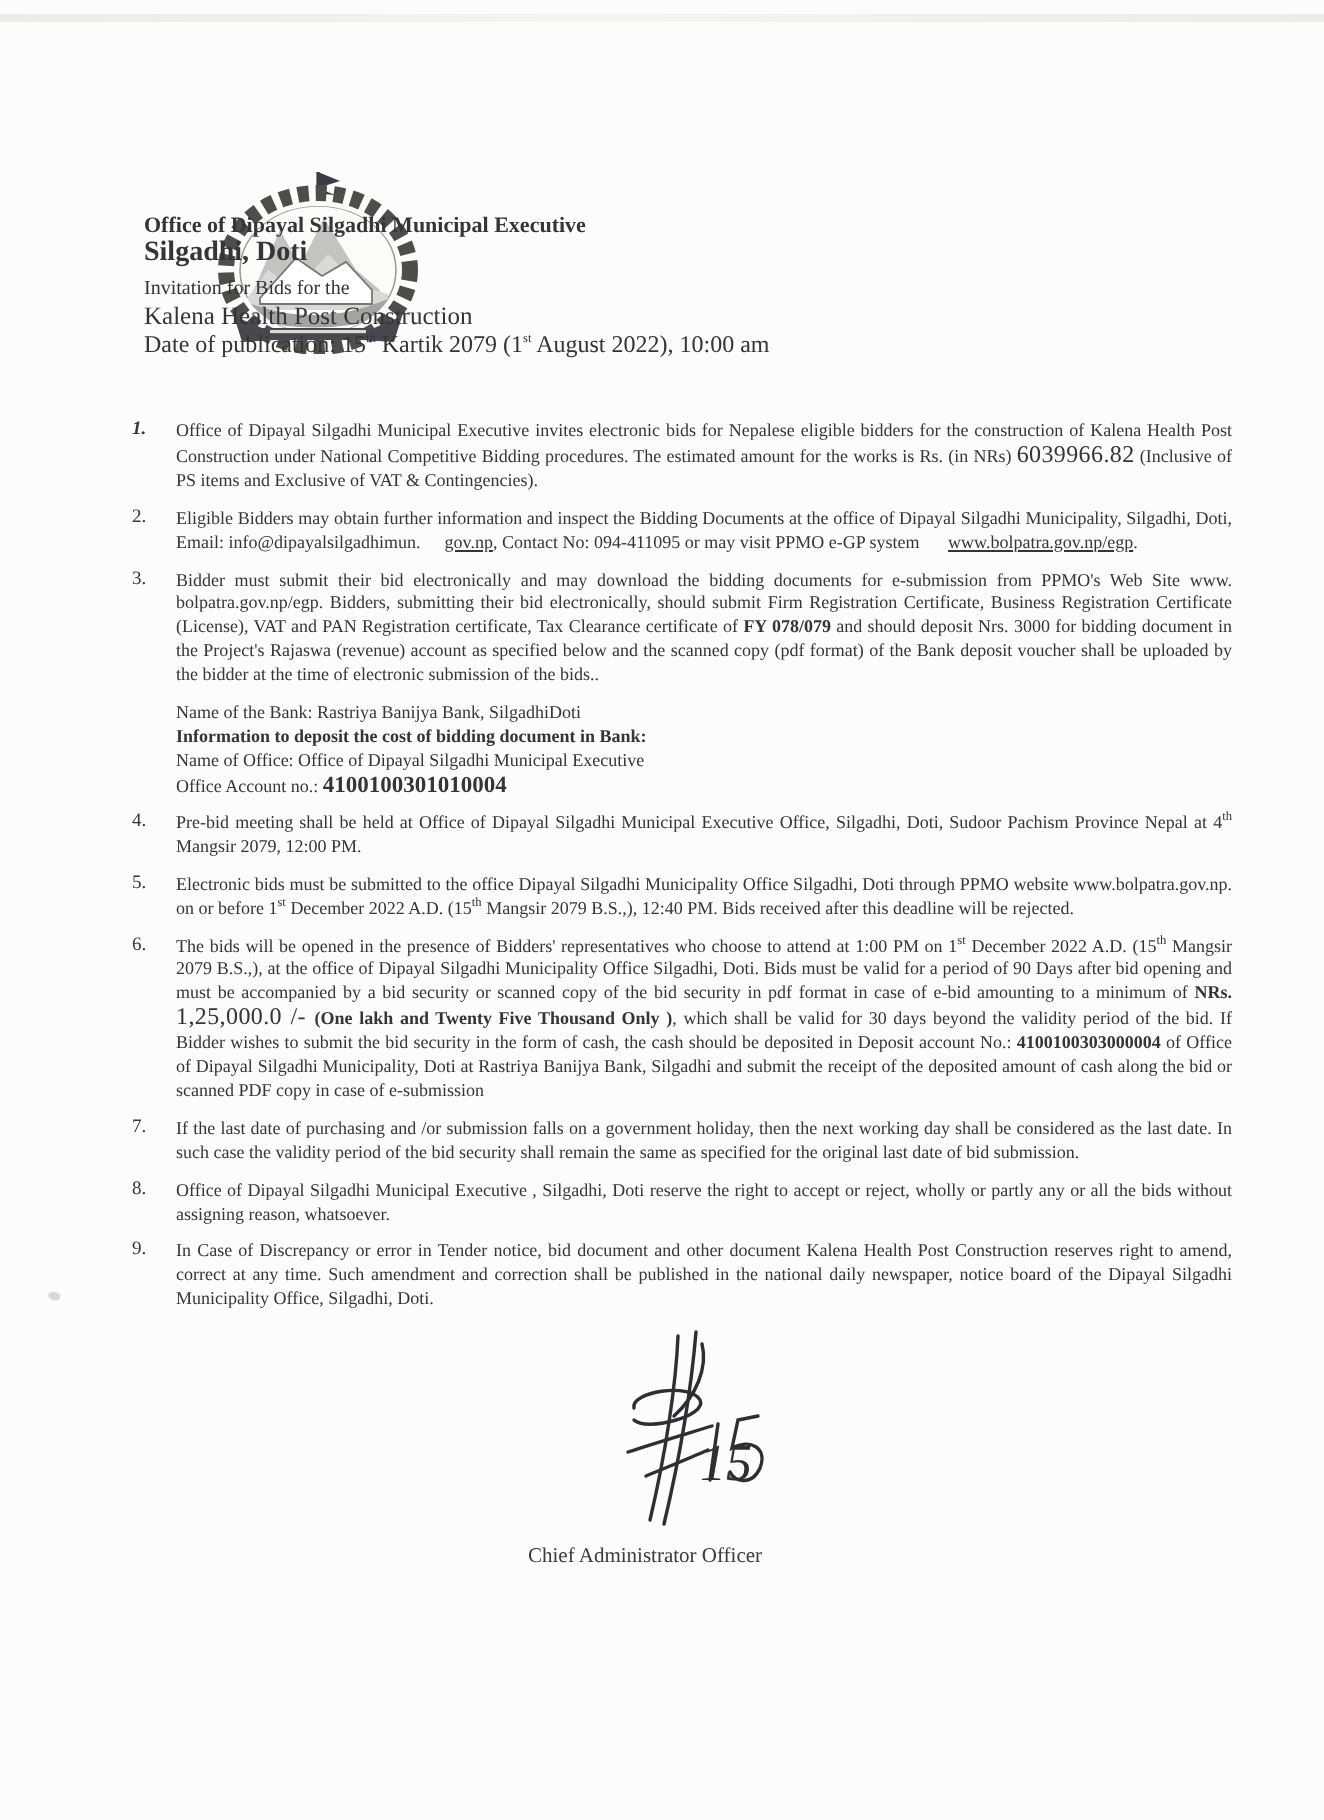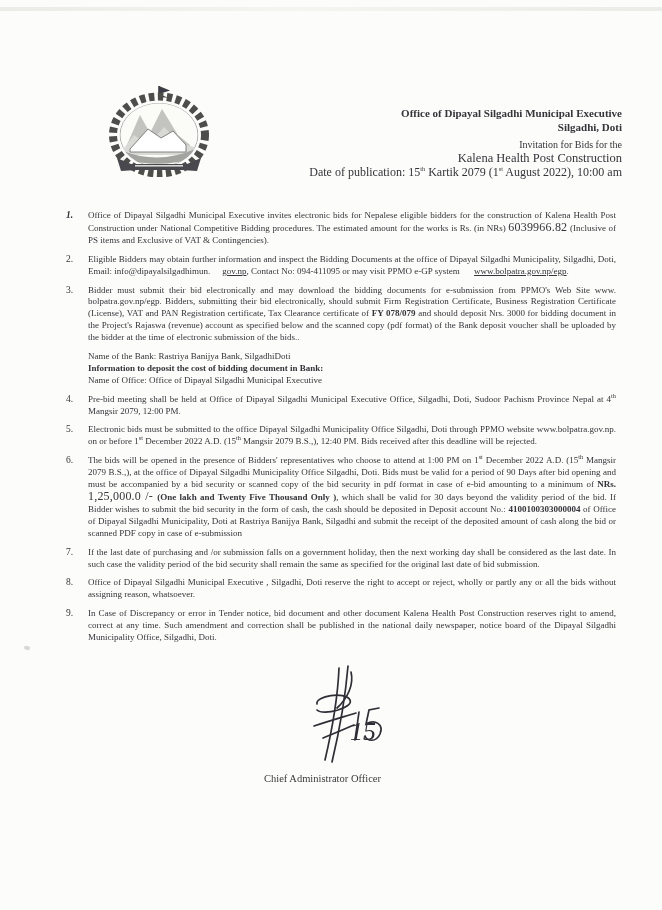--- a/index.html
+++ b/index.html
@@ -13,23 +13,23 @@
     position:absolute; left:0; top:7px; width:100%; height:4px;
     background:linear-gradient(90deg,#ebebe8,#f4f4f1 45%,#ebebe8);
   }
   .scan-spot {
     position:absolute; left:24px; top:646px; width:6px; height:4px;
     border-radius:60% 40% 50% 50%; background:#b9b9b4; opacity:.55; transform:rotate(18deg);
   }
   .emblem { position:absolute; left:103px; top:85px; width:112px; height:92px; }
   .emblem svg { width:100%; height:100%; }
 
-  .header { position:absolute; left:72px; right:40px; top:107px; text-align:right; }
+  .header { position:absolute; left:72px; right:40px; top:107px; text-align:left; }
   .h-office   { font-weight:bold; font-size:11px;  line-height:13px; }
-  .h-loc      { font-weight:bold; font-size:11px;  line-height:14px; }
+  .h-loc      { font-weight:bold; font-size:14px;  line-height:14px; }
   .h-inv      { font-size:10px;   line-height:13px; margin-top:4px; }
   .h-proj     { font-size:12.5px; line-height:14px; }
   .h-contract { font-size:11px;   line-height:14px; }
   .h-pub      { font-size:12px;   line-height:15px; }
 
   .items { position:absolute; left:66px; right:46px; top:210px; }
   .item  { display:flex; margin-bottom:7px; }
   .num   { flex:0 0 22px; width:22px; font-size:9.5px; line-height:11.9px; }
   .num.it{ font-style:italic; font-weight:bold; }
   .ibody { flex:1; min-width:0; }
@@ -92,20 +92,21 @@
         </div>
       </div>
       <div class="item">
         <div class="num">3.</div>
         <div class="ibody">
           <div class="para"><span>Bidder must submit their bid electronically and may download the bidding documents for e-submission from PPMO's Web Site www. bolpatra.gov.np/egp. Bidders, submitting their bid electronically, should submit Firm Registration Certificate, Business Registration Certificate (License), VAT and PAN Registration certificate, Tax Clearance certificate of </span><span class="seg-b">FY 078/079</span><span> and should deposit Nrs. 3000 for bidding document in the Project's Rajaswa (revenue) account as specified below and the scanned copy (pdf format) of the Bank deposit voucher shall be uploaded by the bidder at the time of electronic submission of the bids..</span></div>
           <div class="bank">
             <div class="bank-line"><span>Name of the Bank: Rastriya Banijya Bank, SilgadhiDoti</span></div>
             <div class="bank-line"><span class="seg-b">Information to deposit the cost of bidding document in Bank:</span></div>
             <div class="bank-line"><span>Name of Office: Office of Dipayal Silgadhi Municipal Executive</span></div>
+            <div class="bank-line"><span>Office Account no.: </span><span class="seg-bL">4100100301010004</span></div>
           </div>
         </div>
       </div>
       <div class="item">
         <div class="num">4.</div>
         <div class="ibody">
           <div class="para"><span>Pre-bid meeting shall be held at Office of Dipayal Silgadhi Municipal Executive Office, Silgadhi, Doti, Sudoor Pachism Province Nepal at 4</span><sup>th</sup><span> Mangsir 2079, 12:00 PM.</span></div>
         </div>
       </div>
       <div class="item">

